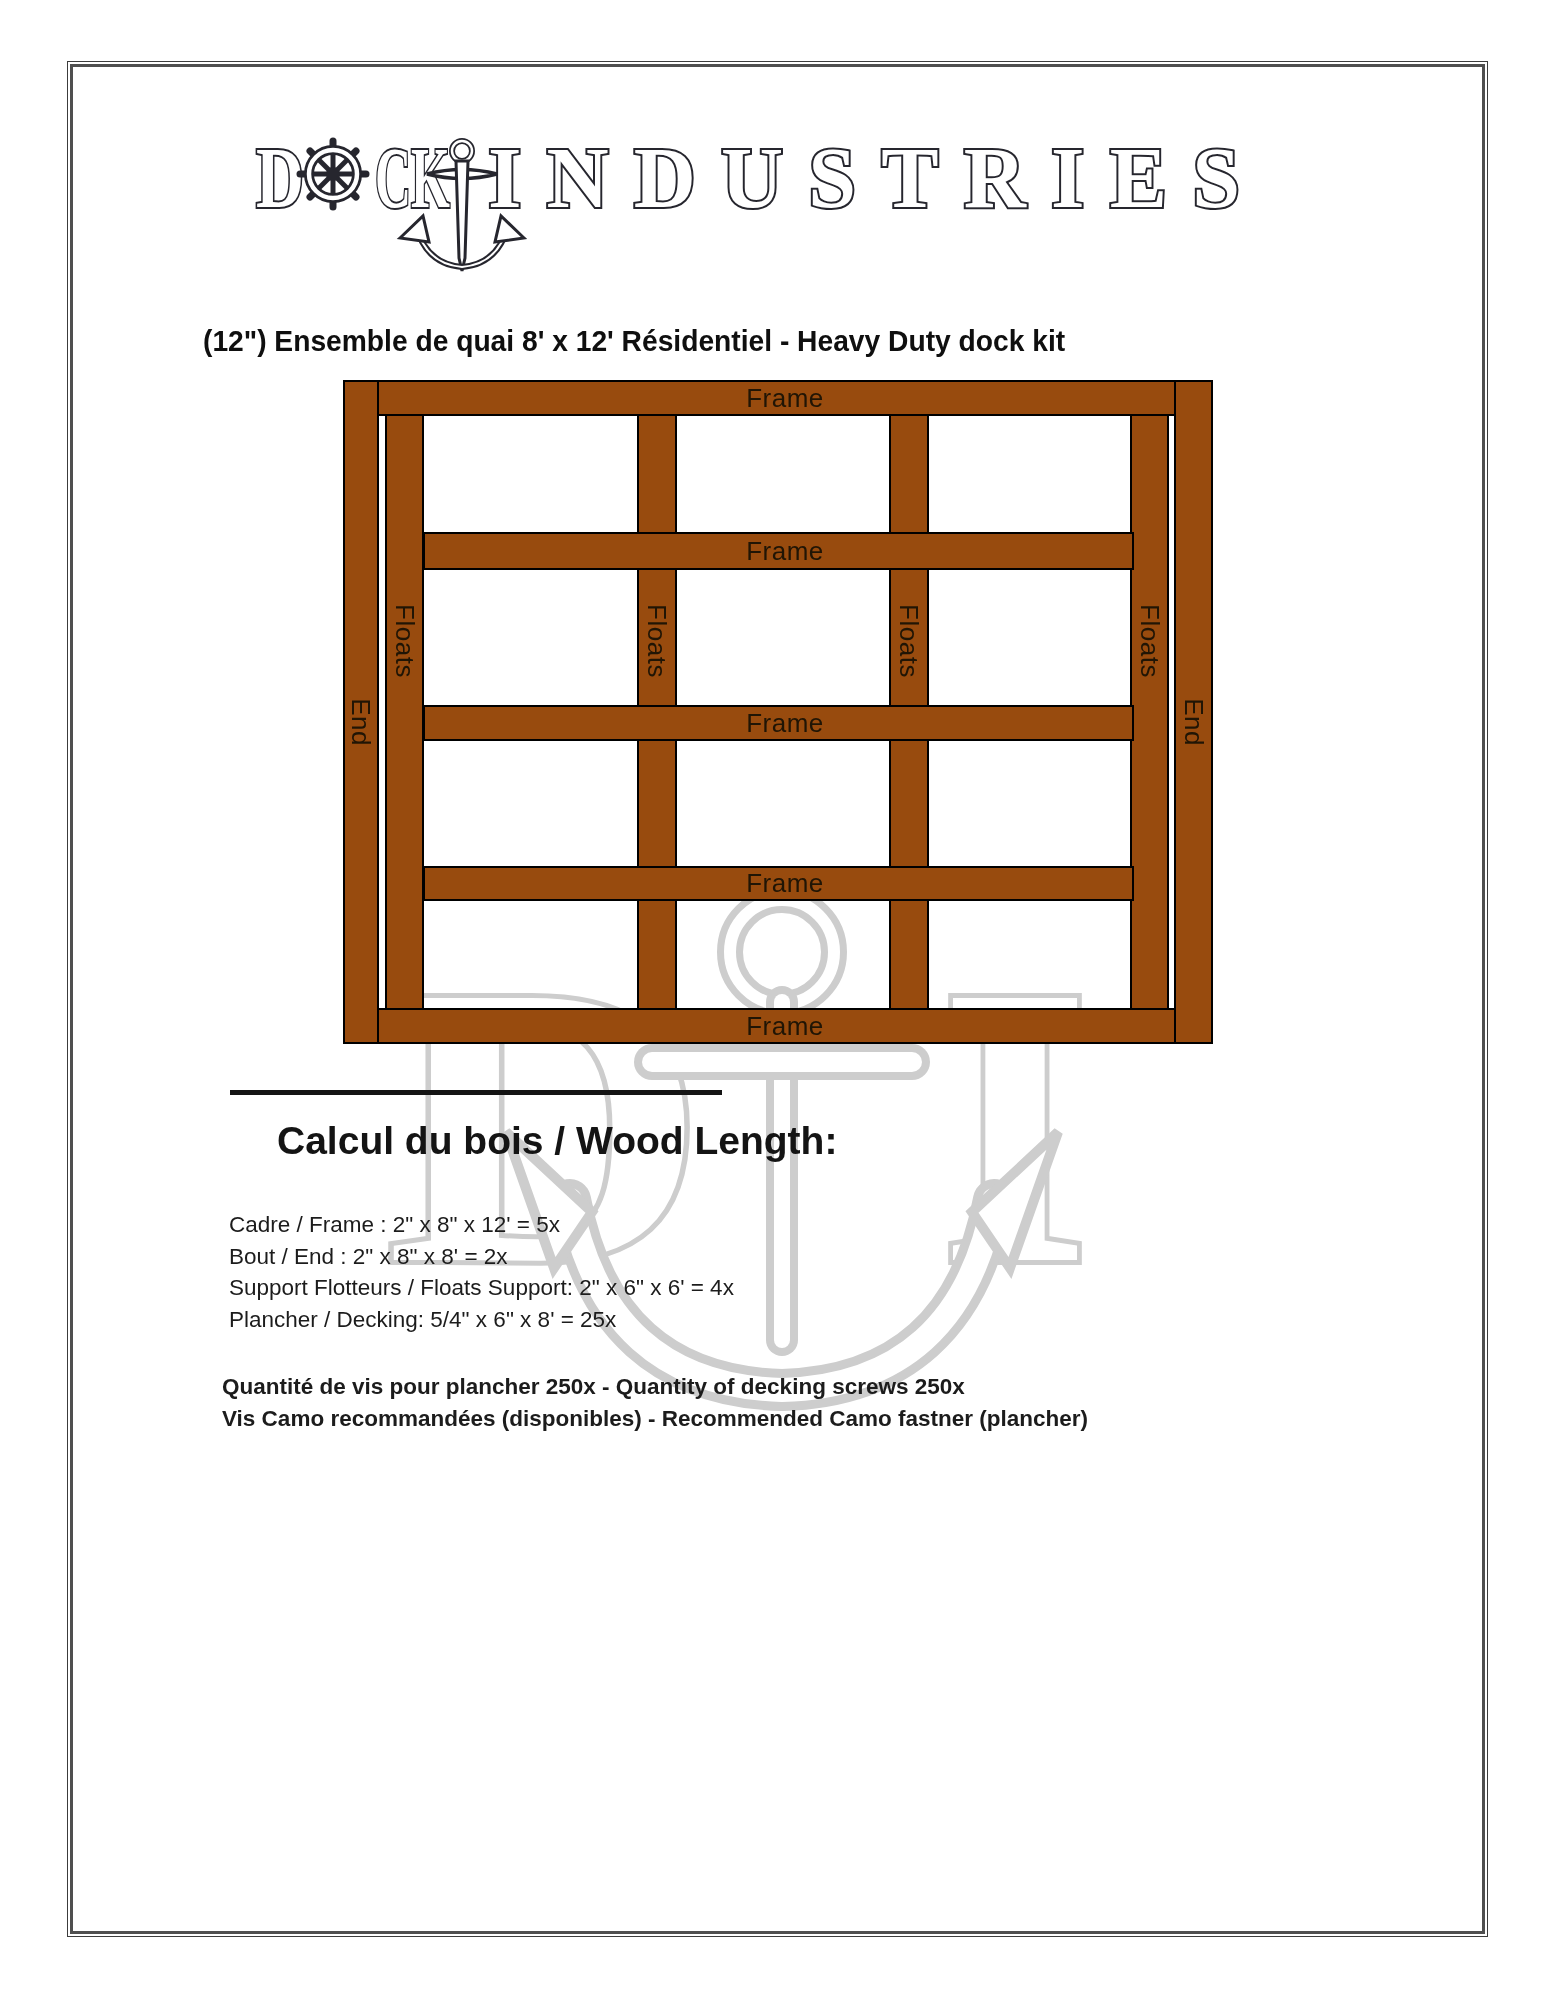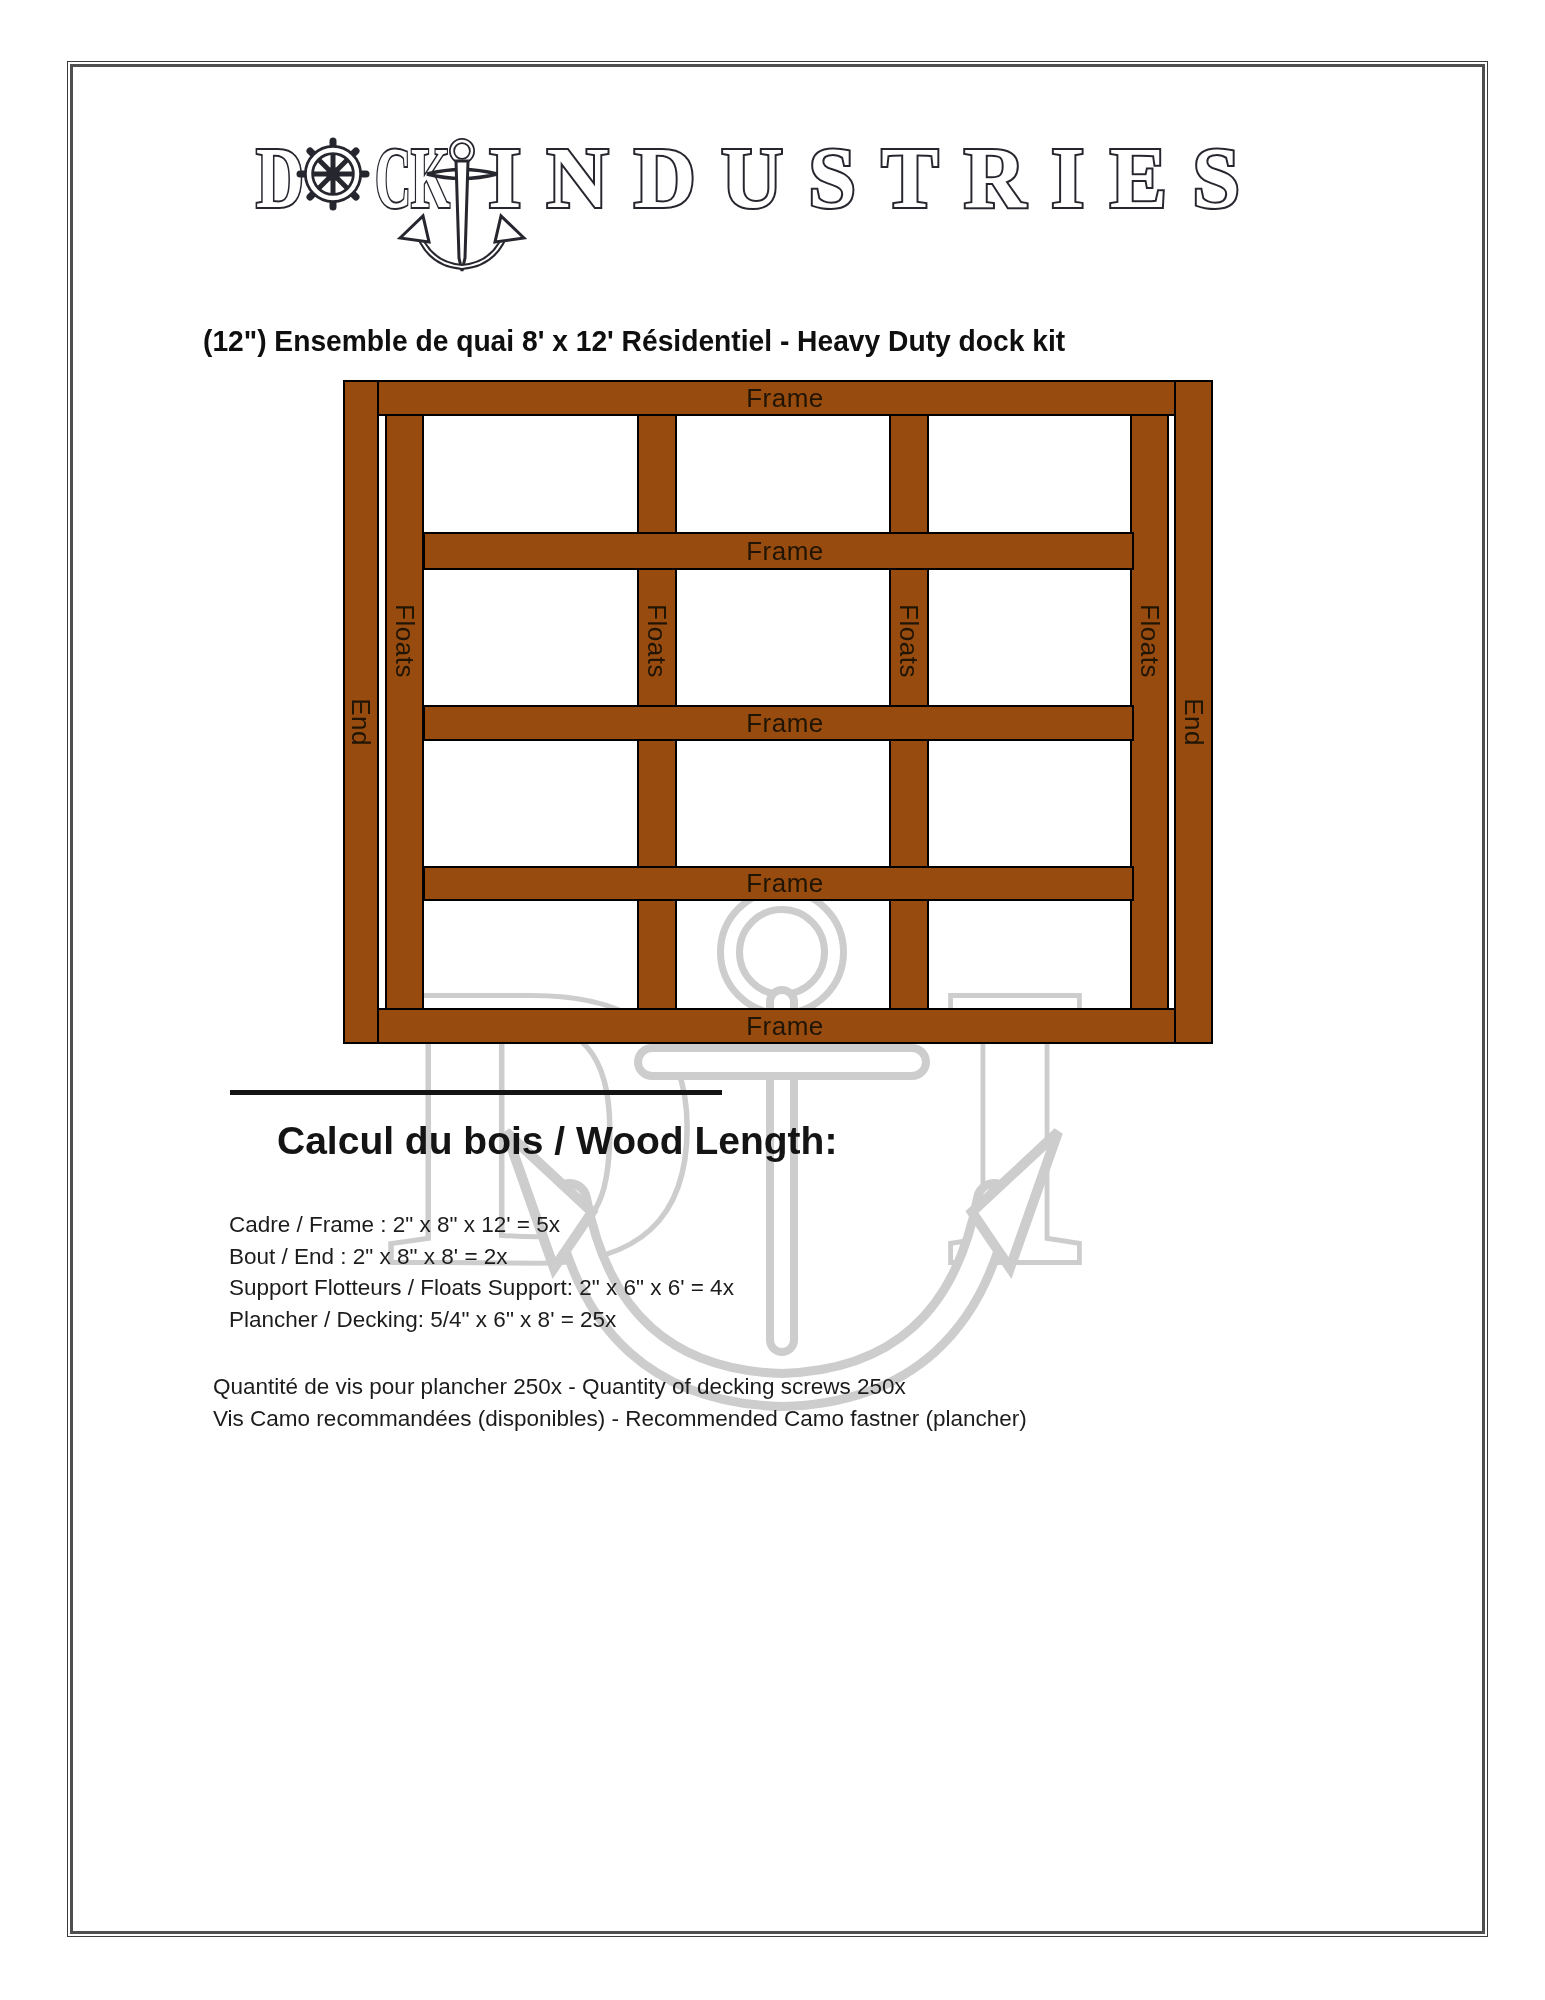--- a/index.html
+++ b/index.html
@@ -43,21 +43,21 @@
   .dlabel{
     font-family:"Liberation Sans",sans-serif;font-size:26px;fill:#201505;letter-spacing:0.5px;
   }
   
   #divider{left:230px;top:1090px;width:492px;height:5px;background:#141414;z-index:4;}
   #section-heading{
     left:229px;top:1119px;font-size:39px;font-weight:bold;color:#141414;z-index:4;white-space:nowrap;margin-left:48px;
   }
   .bodyblock{font-size:22.5px;color:#1c1c1c;line-height:31.6px;z-index:4;white-space:nowrap;}
   #wood-list{left:229px;top:1209px;}
-  #screw-notes{left:213px;top:1371px;}
+  #screw-notes{left:222px;top:1371px;font-weight:bold;}
 </style>
 </head>
 <body>
 
 <div class="abs" id="page-border">
   <div id="page-border-inner"></div>
 </div>
 
 <svg class="abs" id="watermark" width="740" height="640" viewBox="0 0 740 640" style="overflow:visible">
   <text x="6" y="420" font-size="400" textLength="320" lengthAdjust="spacingAndGlyphs">D</text>

